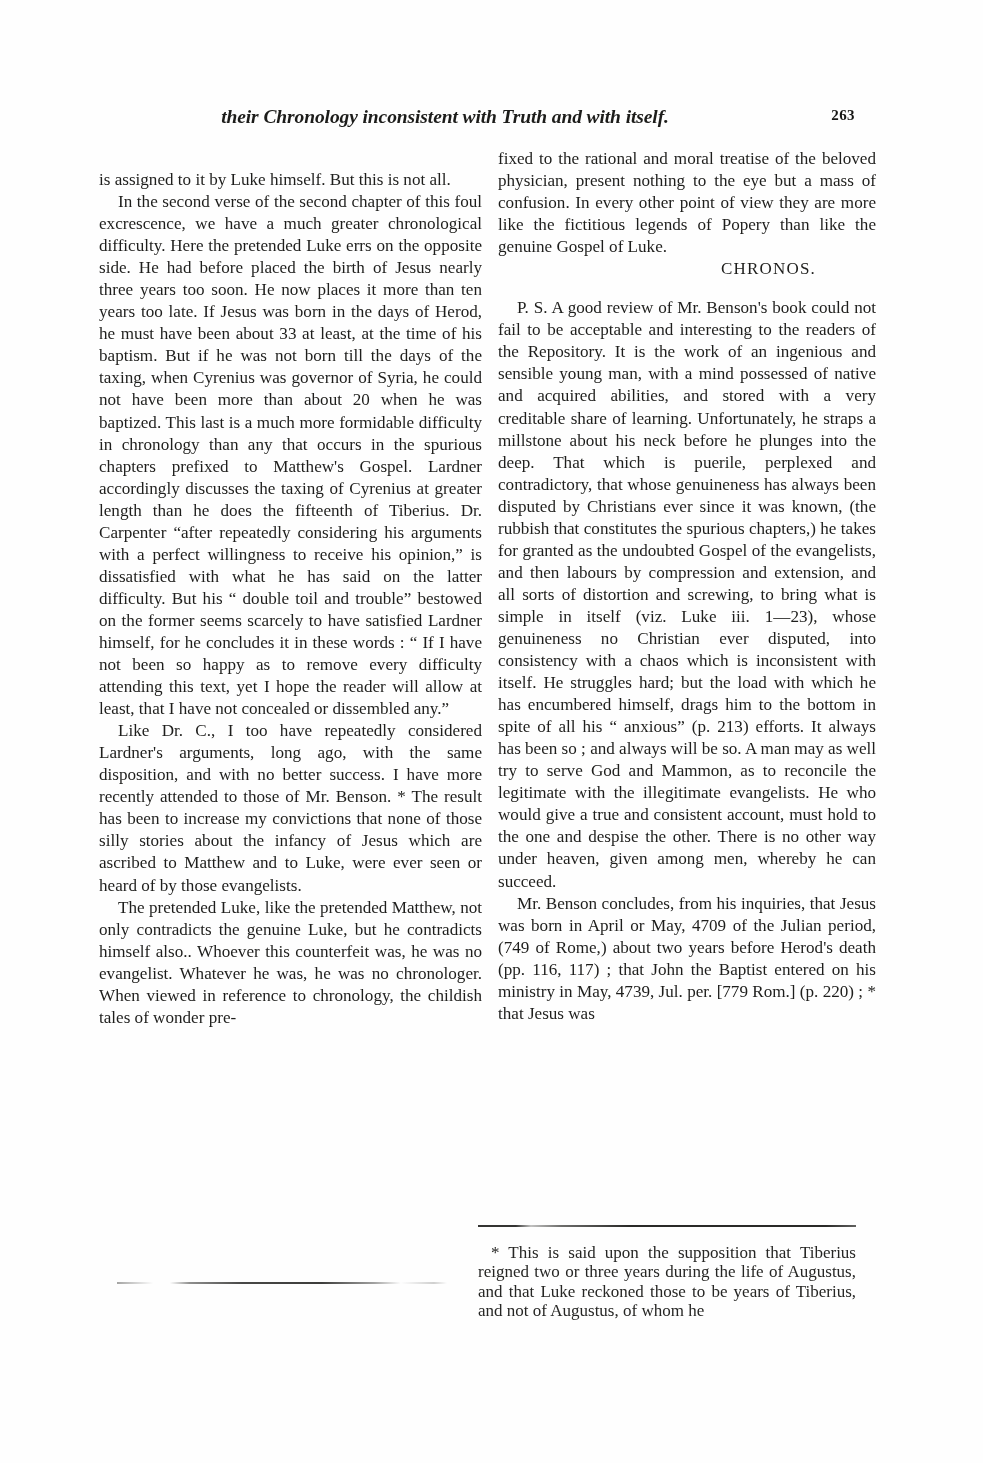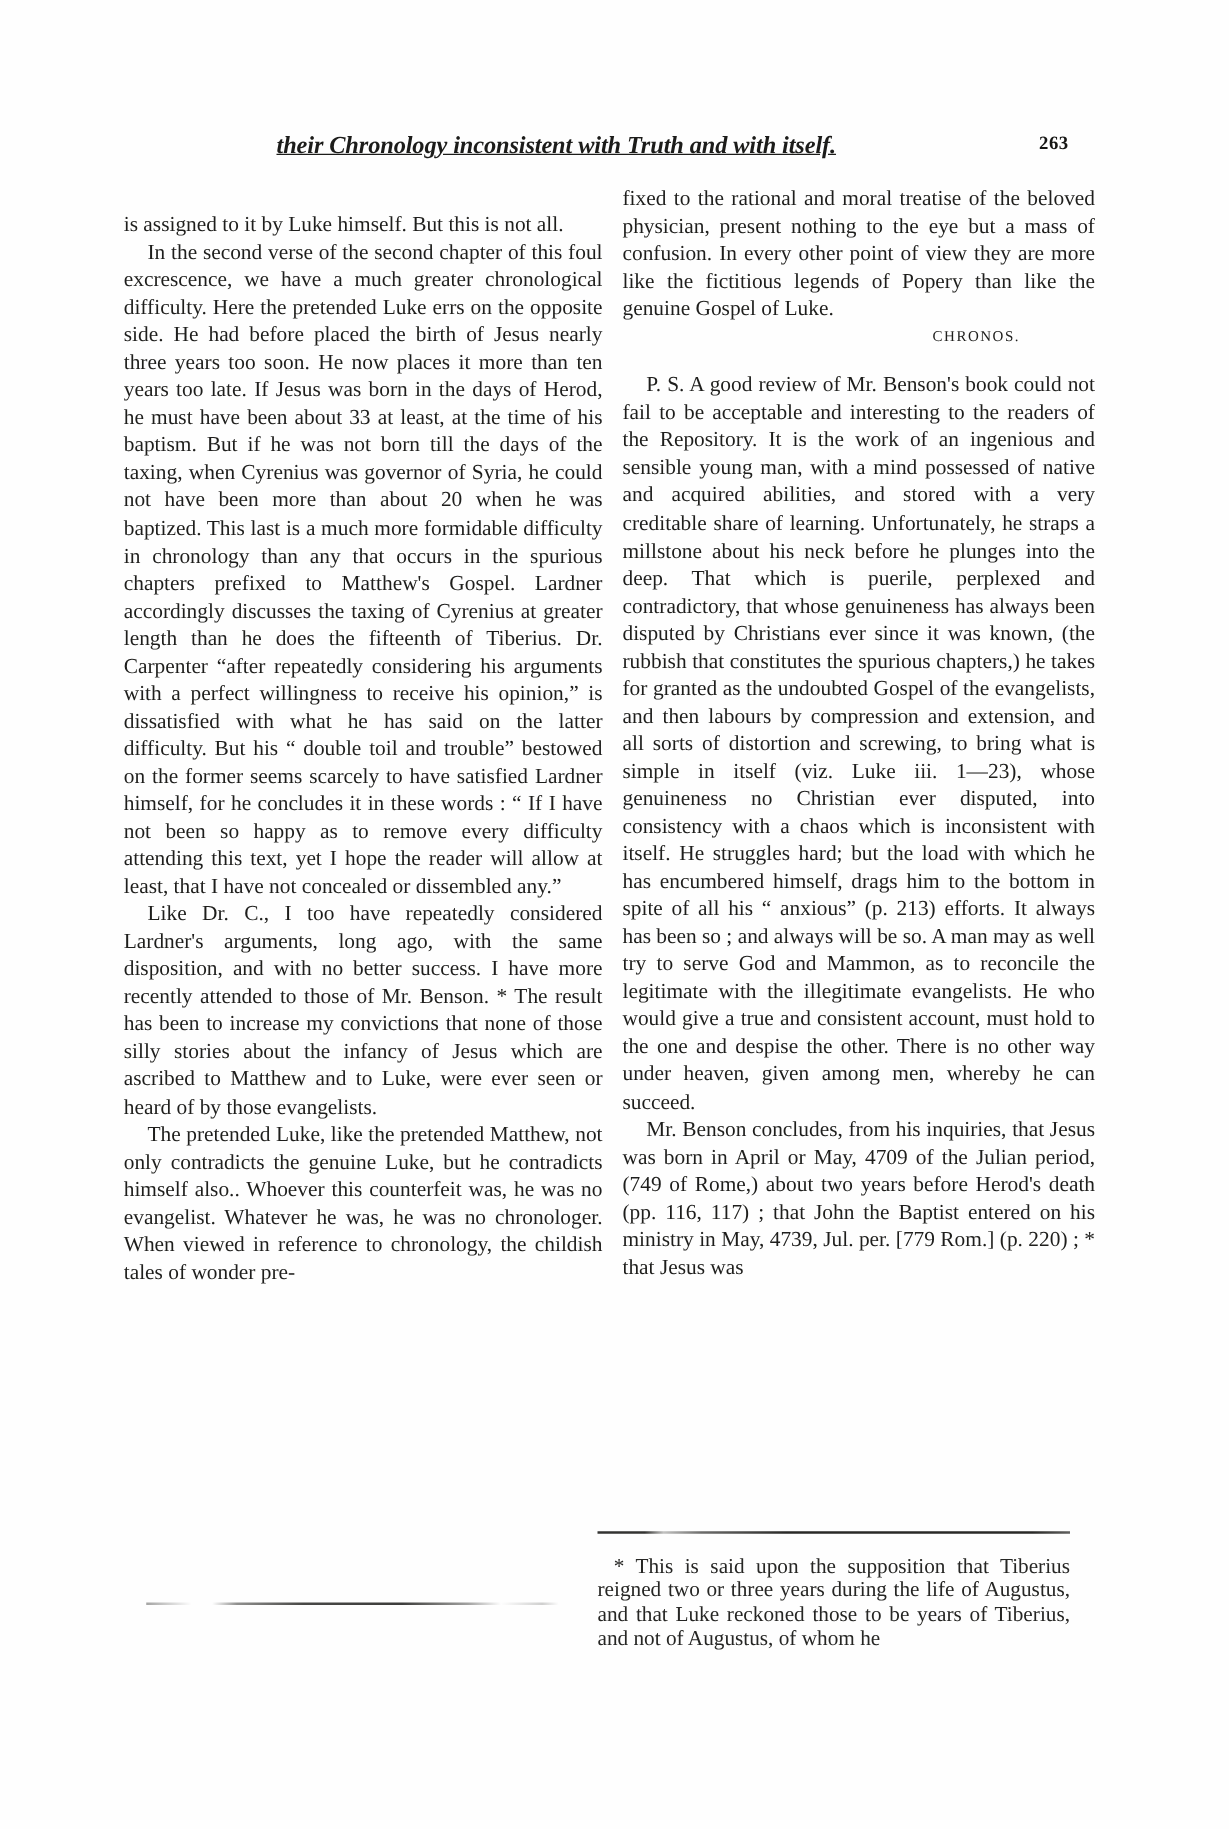--- a/index.html
+++ b/index.html
@@ -29,21 +29,20 @@
     position: absolute;
     left: 0;
     top: 0;
     width: 690px;
     text-align: center;
     font-style: italic;
     font-weight: 700;
     font-size: 19.5px;
     letter-spacing: -0.1px;
     color: #1c1c1a;
-    text-decoration: underline;
   }
   .running-head .rh-pageno {
     position: absolute;
     right: 0;
     top: 1px;
     font-weight: 700;
     font-size: 15px;
     letter-spacing: 0.4px;
     color: #161614;
   }
@@ -66,21 +65,21 @@
     margin: 0;
     text-indent: 0;
   }
   .col p.indent { text-indent: 19px; }
 
   .signature {
     margin-top: 2px;
     text-align: right;
     padding-right: 60px;
     letter-spacing: 1.2px;
-    font-size: 12px;
+    font-size: 17px;
   }
   .ps-gap { height: 17px; }
 
   
   .footnote-block {
     position: absolute;
     font-size: 17px;
     line-height: 19.4px;
     text-align: justify;
     color: #262624;

